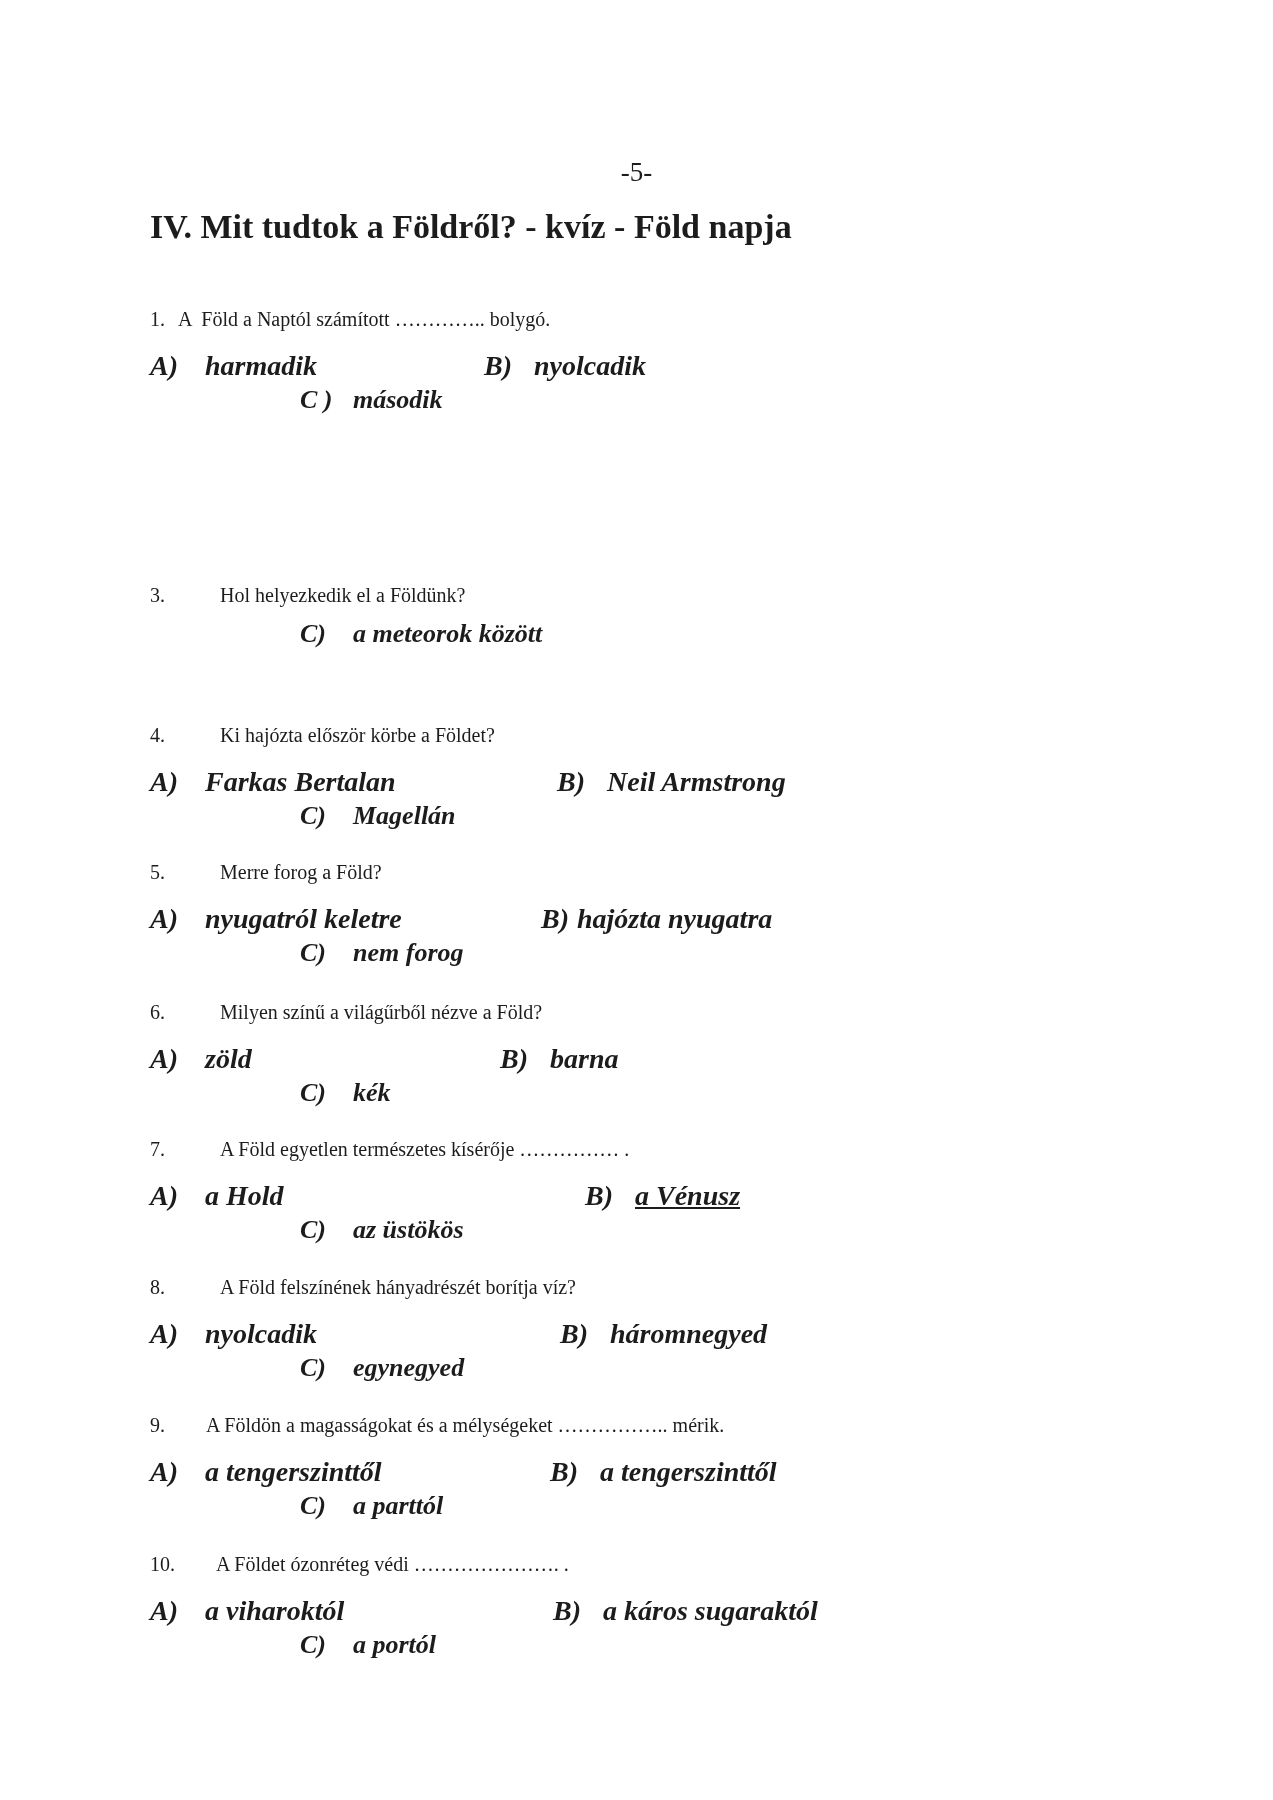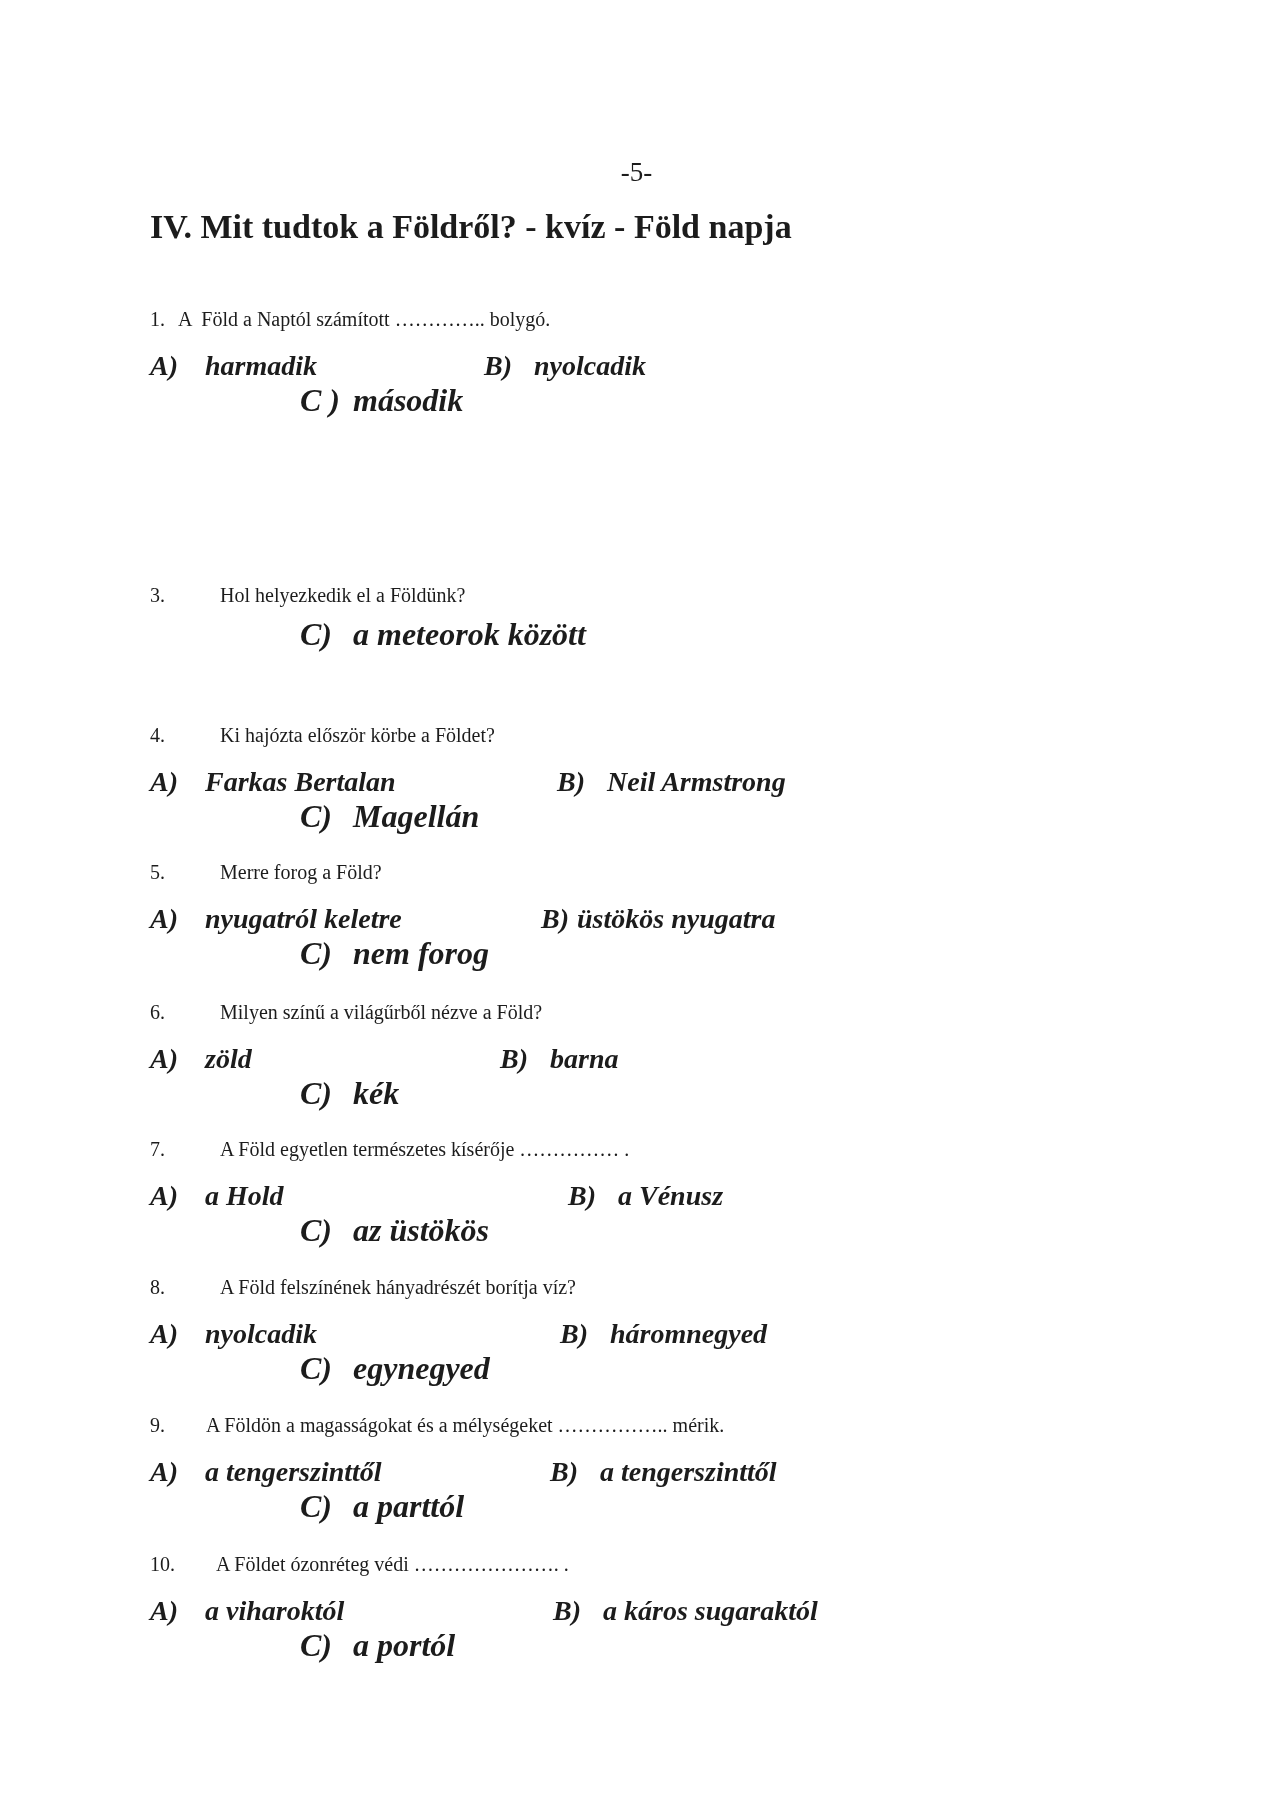--- a/index.html
+++ b/index.html
@@ -48,29 +48,29 @@
     font-weight: 700; font-style: italic; white-space: pre; margin-top: 13px;
   }
   .albl { display: inline-block; width: 55px; }
   .bgroup { position: absolute; top: 0; white-space: pre; }
   .q1 .bgroup  { left: 334px; }
   .q2 .bgroup  { left: 423px; }
   .q3 .bgroup  { left: 391px; }
   .q4 .bgroup  { left: 407px; }
   .q5 .bgroup  { left: 391px; }
   .q6 .bgroup  { left: 350px; }
-  .q7 .bgroup  { left: 418px; }
+  .q7 .bgroup  { left: 435px; text-decoration: underline; }
   .q8 .bgroup  { left: 410px; }
   .q9 .bgroup  { left: 400px; }
   .q10 .bgroup { left: 403px; }
   .blbl { display: inline-block; width: 50px; }
   .q3 .blbl, .q5 .blbl { width: 36px; }
 
   .cline {
-    font-size: 32px; line-height: 34px; font-weight: 700; font-style: italic;
+    font-size: 26px; line-height: 34px; font-weight: 700; font-style: italic;
     margin-left: 150px; white-space: pre;
   }
   .clbl { display: inline-block; width: 53px; }
 </style>
 </head>
 <body>
 
 <div class="page">
   <div class="pagenum">-5-</div>
   <h1 class="heading">IV. Mit tudtok a Földről? - kvíz - Föld napja</h1>
@@ -88,21 +88,21 @@
   </div>
 
   <div class="qblock q4">
     <div class="qline"><span class="qnum">4.</span><span class="qtext">Ki hajózta először körbe a Földet?</span></div>
     <div class="abline"><span class="albl">A)</span><span class="atext">Farkas Bertalan</span><span class="bgroup"><span class="blbl">B)</span><span class="btext">Neil Armstrong</span></span></div>
     <div class="cline"><span class="clbl">C)</span><span class="ctext">Magellán</span></div>
   </div>
 
   <div class="qblock q5">
     <div class="qline"><span class="qnum">5.</span><span class="qtext">Merre forog a Föld?</span></div>
-    <div class="abline"><span class="albl">A)</span><span class="atext">nyugatról keletre</span><span class="bgroup"><span class="blbl">B)</span><span class="btext">üstökös nyugatra</span></span></div>
+    <div class="abline"><span class="albl">A)</span><span class="atext">nyugatról keletre</span><span class="bgroup"><span class="blbl">B)</span><span class="btext">hajózta nyugatra</span></span></div>
     <div class="cline"><span class="clbl">C)</span><span class="ctext">nem forog</span></div>
   </div>
 
   <div class="qblock q6">
     <div class="qline"><span class="qnum">6.</span><span class="qtext">Milyen színű a világűrből nézve a Föld?</span></div>
     <div class="abline"><span class="albl">A)</span><span class="atext">zöld</span><span class="bgroup"><span class="blbl">B)</span><span class="btext">barna</span></span></div>
     <div class="cline"><span class="clbl">C)</span><span class="ctext">kék</span></div>
   </div>
 
   <div class="qblock q7">

